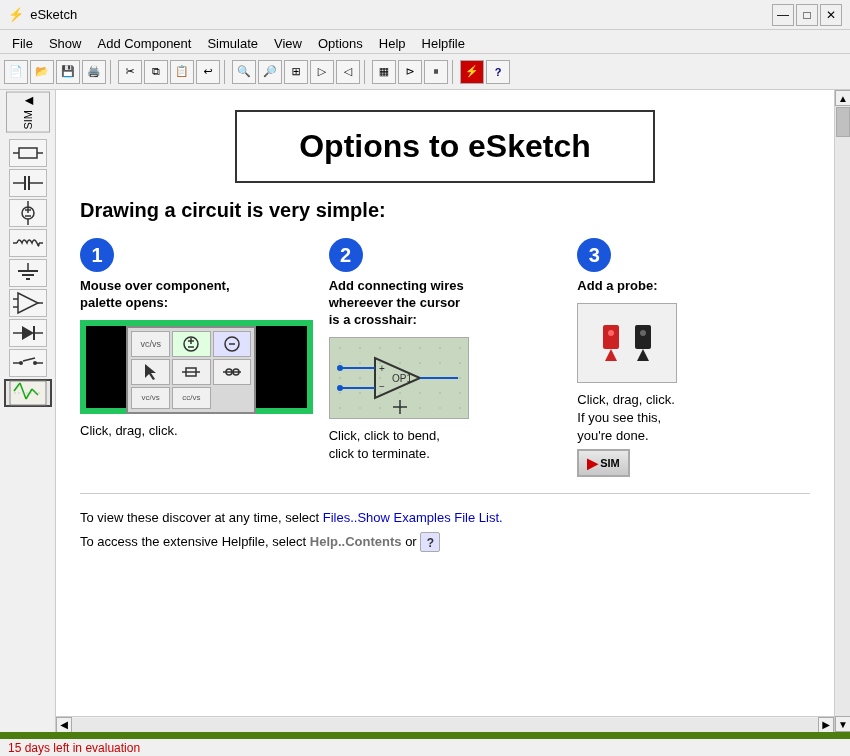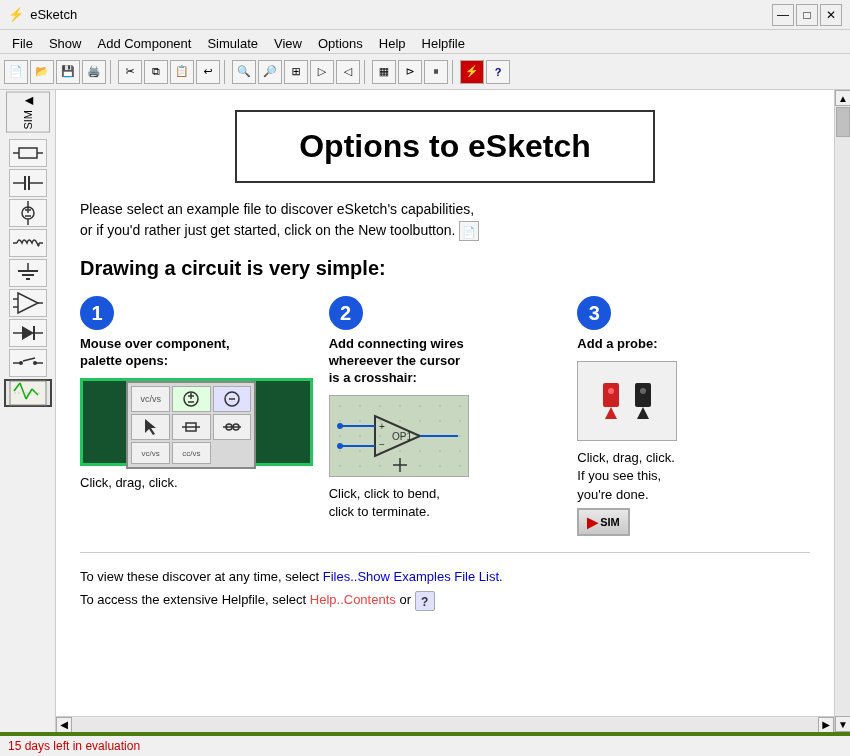--- a/index.html
+++ b/index.html
@@ -181,22 +181,22 @@
     }
     
     .step-label {
       font-size: 13px;
       font-weight: bold;
       margin-bottom: 8px;
       line-height: 1.3;
     }
     
     .step-image {
-      border: 3px solid #22c55e;
-      background: #14532d;
+      border: 6px solid #22c55e;
+      background: #000000;
       margin-bottom: 8px;
       display: flex;
       align-items: center;
       justify-content: center;
       min-height: 80px;
     }
     
     .step-desc {
       font-size: 13px;
       line-height: 1.4;
@@ -207,41 +207,41 @@
       border-top: 1px solid #ccc;
       margin: 8px 0 12px 0;
     }
     
     .footer-text {
       font-size: 13px;
       line-height: 1.8;
     }
     
     .link-blue { color: #0000cc; cursor: pointer; }
-    .link-green { color: #ef4444; font-weight: normal; cursor: pointer; }
+    .link-green { color: #737373; font-weight: bold; cursor: pointer; }
     
     .help-icon-inline {
       display: inline-block;
       width: 20px; height: 20px;
       background: #e0e0ff;
       border: 1px solid #aaa;
       border-radius: 2px;
       text-align: center;
       line-height: 20px;
       font-size: 12px;
       font-weight: bold;
       color: #333;
       vertical-align: middle;
     }
     
     
     .status-bar {
       height: 24px;
       background: #f0f0f0;
-      border-top: 4px solid #4d7c0f;
+      border-top: 7px solid #4d7c0f;
       display: flex;
       align-items: center;
       padding: 0 8px;
     }
     .status-text { font-size: 12px; color: #cc0000; }
     
     
     .hscroll {
       height: 16px;
       background: #f0f0f0;
@@ -407,25 +407,20 @@
 
   <div style="flex:1; display:flex; flex-direction:column; overflow:hidden;">
     <div class="content-area">
 
       <div class="welcome-box">
         <div class="welcome-title">Options to eSketch</div>
       </div>
 
       <div class="content-body">
 
-        <p class="intro-text">
-          <span>Please select an example file to discover eSketch's capabilities,</span><br>
-          <span>or if you'd rather just get started, click on the New toolbutton. </span>
-          <span class="new-icon">📄</span>
-        </p>
 
         <p class="drawing-title">Drawing a circuit is very simple:</p>
 
         <div class="steps-row">
 
           <div class="step">
             <div class="step-number">1</div>
             <div class="step-label">Mouse over component,<br>palette opens:</div>
             <div class="step-image">
 

